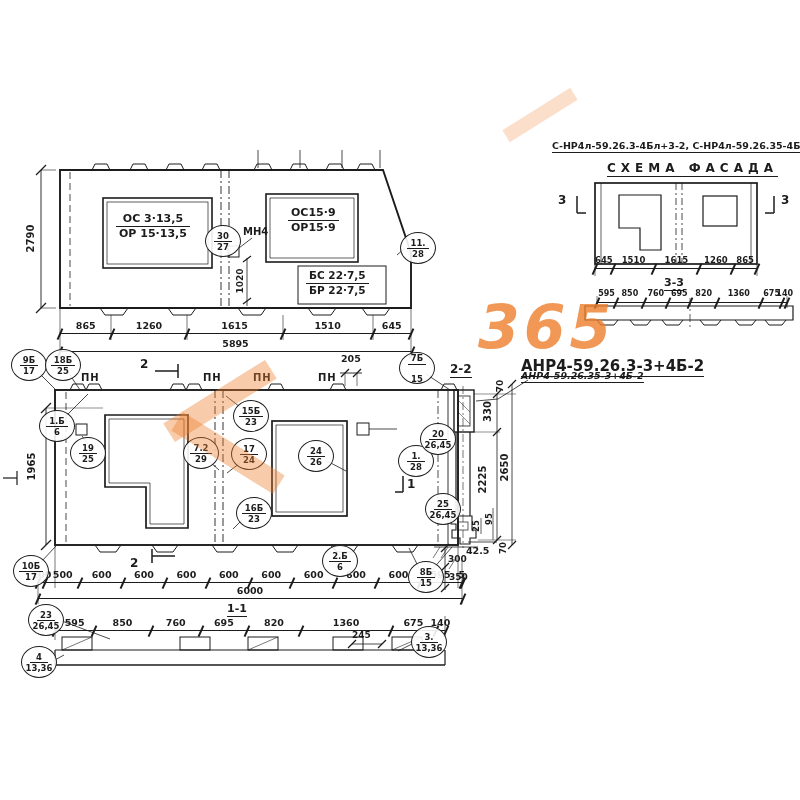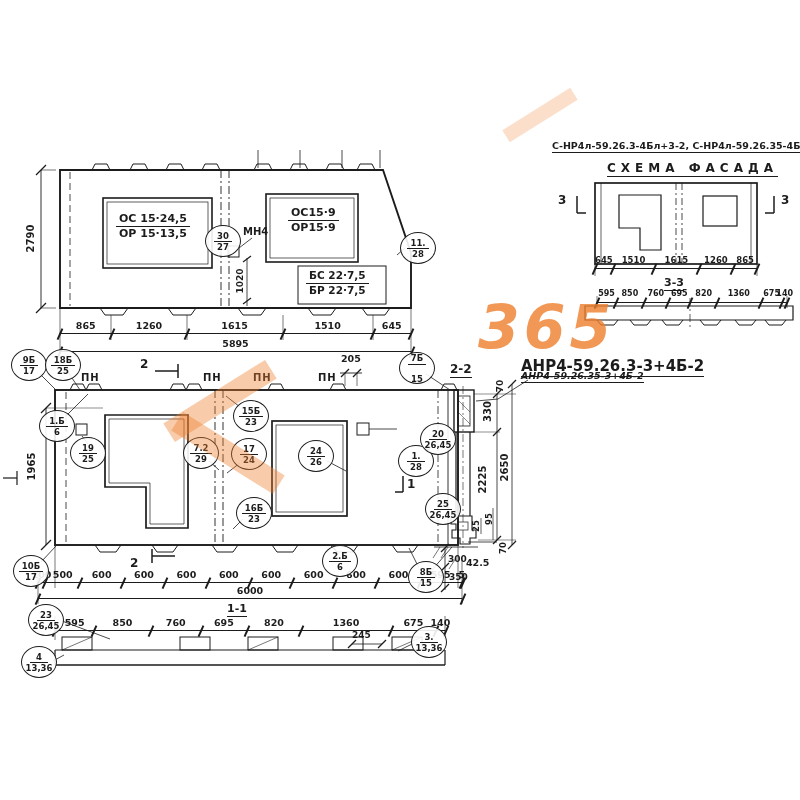--- a/index.html
+++ b/index.html
@@ -249,21 +249,21 @@
   <line x1="445" y1="548" x2="445" y2="590" stroke-width="0.8"></line>
   <line x1="441" y1="552" x2="449" y2="544" stroke-width="1.2"></line>
   <line x1="441" y1="571" x2="449" y2="563" stroke-width="1.2"></line>
   <line x1="441" y1="592" x2="449" y2="584" stroke-width="1.2"></line>
 
   <path d="M528,380 L498,399 L476,401" stroke-width="0.8"></path>
 </svg>
 
 
 <div class="fr" style="left:116px;top:212px;font-size:11px;">
-  <span class="n">ОС 15·24,5</span>
+  <span class="n">ОС 3·13,5</span>
   <span class="d">ОР 15·13,5</span>
 </div>
 <div class="fr" style="left:288px;top:206px;font-size:11px;">
   <span class="n">ОС15·9</span>
   <span class="d">ОР15·9</span>
 </div>
 <div class="fr" style="left:306px;top:269px;font-size:10.5px;">
   <span class="n">БС 22·7,5</span>
   <span class="d">БР 22·7,5</span>
 </div>
@@ -517,21 +517,21 @@
 <div class="lbl u" style="left:450px;top:362px;font-size:12px;">2-2</div>
 <div class="lbl u" style="left:521px;top:357px;font-size:15px;">АНР4-59.26.3-3+4Б-2</div>
 <div class="lbl u" style="left:521px;top:370px;font-size:9.5px;font-style:italic;">АНР4-59.26.35-3+4Б-2</div>
 
 <div class="vlbl" style="left:494px;top:381px;font-size:9px;">70</div>
 <div class="vlbl" style="left:477px;top:406px;">330</div>
 <div class="vlbl" style="left:469px;top:474px;">2225</div>
 <div class="vlbl" style="left:491px;top:462px;">2650</div>
 <div class="vlbl" style="left:470px;top:521px;font-size:8.5px;">25</div>
 <div class="vlbl" style="left:483px;top:514px;font-size:8.5px;">95</div>
-<div class="lbl" style="left:466px;top:557px;font-size:9.5px;">42.5</div>
+<div class="lbl" style="left:466px;top:545px;font-size:9.5px;">42.5</div>
 <div class="vlbl" style="left:497px;top:543px;font-size:8.5px;">70</div>
 <div class="lbl" style="left:448px;top:554px;font-size:9px;">300</div>
 <div class="lbl" style="left:449px;top:572px;font-size:9px;">350</div>
 
 <div class="callout" style="left:420px;top:423px;justify-content:center;">
   <span class="t">20</span>
   <span class="b">26,45</span>
     </div>
 <div class="callout" style="left:425px;top:493px;">
   <span class="t">25</span>

